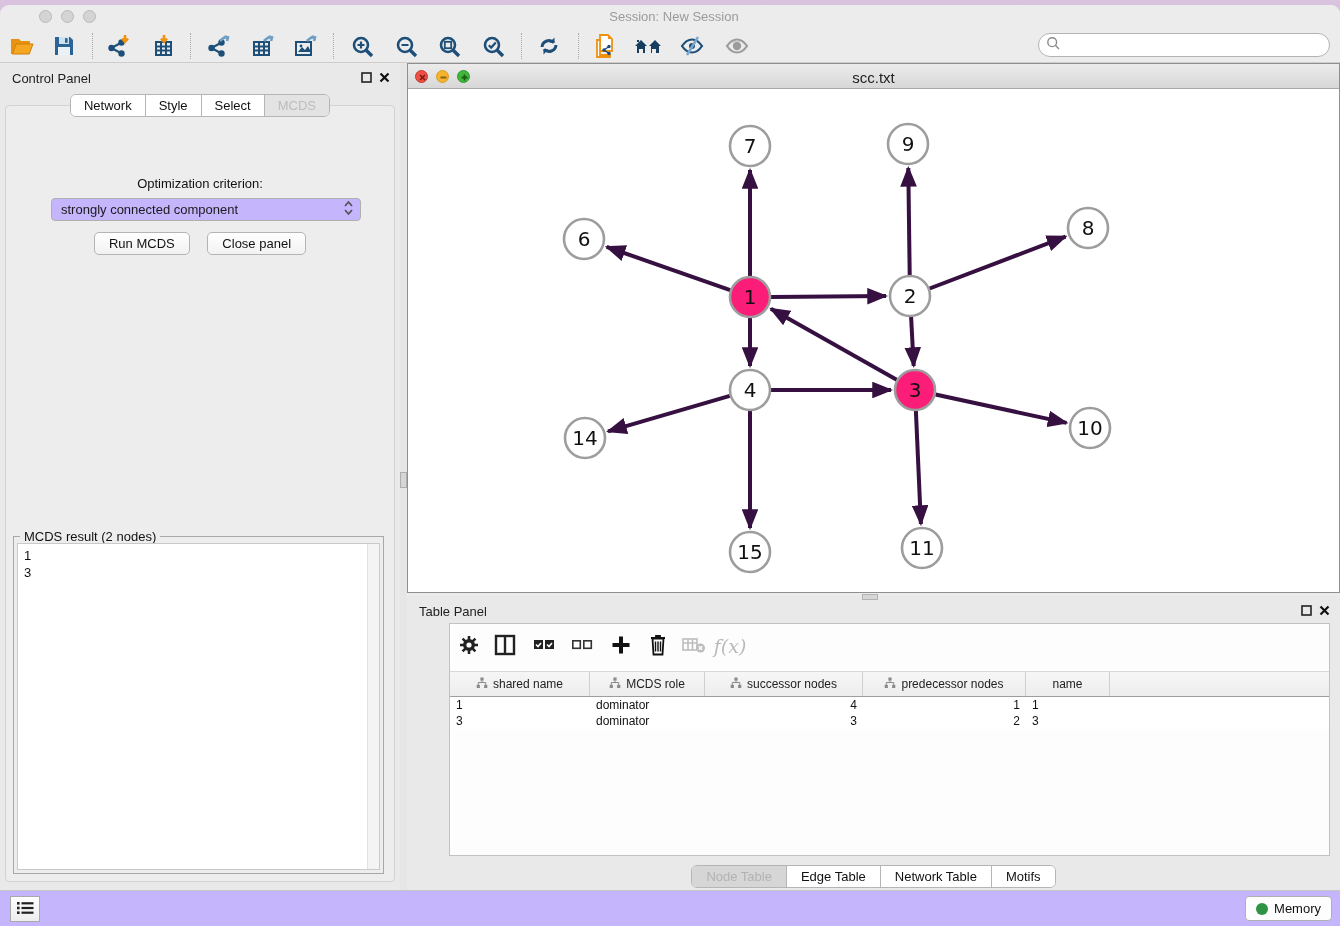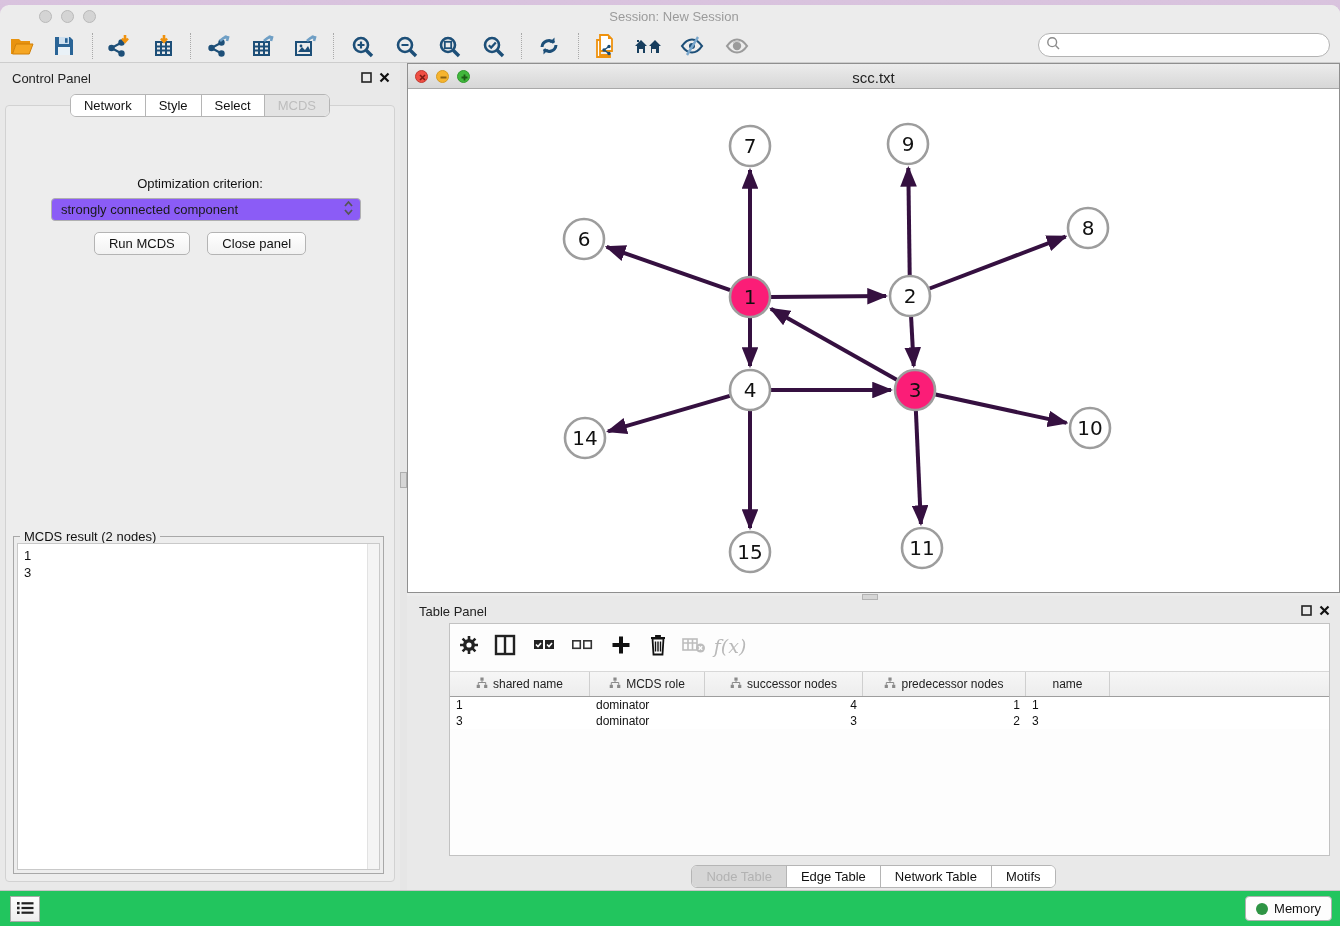--- a/index.html
+++ b/index.html
@@ -26,21 +26,21 @@
   .cp-header { position:absolute; left:0; right:0; top:0; height:30px; }
   .panel-title { position:absolute; left:12px; top:8px; font-size:13px; color:#222; }
   .panel-icons { position:absolute; right:10px; top:8px; display:flex; gap:7px; align-items:center; }
   .cp-tabs { position:absolute; left:0; right:0; top:31px; text-align:center; z-index:3; }
   .seg-group { display:inline-flex; border:1px solid #b5b5b5; border-radius:6px; overflow:hidden; background:#fff; }
   .seg { padding:3px 13px; font-size:13px; background:#fff; color:#111; border-right:1px solid #b5b5b5; cursor:default; }
   .seg:last-child { border-right:none; }
   .seg.active { background:#e3e3e3; color:#bdbdbd; }
   .cp-body { position:absolute; left:5px; right:5px; top:42px; bottom:8px; background:#ededed; border:1px solid #d2d2d2; border-radius:4px;padding-left:45px; }
   .opt-label { position:absolute; left:0; right:0; top:70px; text-align:center; font-size:13px; color:#111; }
-  .criterion { position:absolute; left:45px; top:92px; width:310px; height:23px; background:#8b5cf6; border:1px solid #b0b0b0; border-radius:4px; display:flex; align-items:center; padding:0 6px 0 9px; font-size:13px; }
+  .criterion { position:absolute; left:45px; top:92px; width:310px; height:23px; background:#c4b5fd; border:1px solid #b0b0b0; border-radius:4px; display:flex; align-items:center; padding:0 6px 0 9px; font-size:13px; }
   .criterion .cv { flex:1; }
   .btn-row { position:absolute; left:0; right:0; top:126px; text-align:center; }
   .push-btn { display:inline-block; background:linear-gradient(#ffffff,#f2f2f2); border:1px solid #b4b4b4; border-radius:5px; padding:3px 14px; font-size:13px; color:#111; margin:0 7px; cursor:default; }
   .result-group { position:absolute; left:7px; right:10px; top:430px; bottom:7px; border:1px solid #a8a8a8; }
   .result-legend { position:absolute; left:6px; top:-8px; background:#ededed; padding:0 4px; font-size:13px; color:#111; }
   .result-area { position:absolute; left:3px; right:3px; top:6px; bottom:3px; background:#fff; border:1px solid #c9c9c9; }
   .result-text { position:absolute; left:6px; top:3px; right:16px; bottom:0; font-size:13px; line-height:17px; white-space:pre; color:#111; }
   .result-scroll { position:absolute; right:0; top:0; bottom:0; width:12px; background:#f4f4f4; border-left:1px solid #e2e2e2; }
 
   
@@ -65,21 +65,21 @@
   .tp-head { display:flex; background:linear-gradient(#f6f6f6,#ededed); border-top:1px solid #d8d8d8; border-bottom:1px solid #9e9e9e; height:26px; }
   .th-cell { display:flex; align-items:center; justify-content:center; gap:5px; font-size:12px; color:#222; border-right:1px solid #cfcfcf; height:100%; }
   .tp-rows { background:#fff; }
   .tp-row { display:flex; height:16px; align-items:center; }
   .td-cell { font-size:12px; color:#111; padding:0 6px; overflow:hidden; white-space:nowrap; }
   .tp-tabs { position:absolute; left:0; right:0; top:269px; text-align:center; }
   .tp-tabs .seg { padding:3px 14px; }
   .tp-tabs .seg.active { background:#d6d6d6; color:#b2b2b2; }
 
   
-  .statusbar { position:absolute; left:0; right:0; bottom:0; height:36px; background:#22c55e; border-top:1px solid #c6c6c6; }
+  .statusbar { position:absolute; left:0; right:0; bottom:0; height:36px; background:#c4b5fd; border-top:1px solid #c6c6c6; }
   .list-btn { position:absolute; left:10px; top:5px; width:30px; height:26px; background:linear-gradient(#fefefe,#ededed); border:1px solid #a9a9a9; display:flex; align-items:center; justify-content:center; }
   .memory-btn { position:absolute; right:8px; top:5px; height:25px; background:#fdfdfd; border:1px solid #b0b0b0; border-radius:4px; display:flex; align-items:center; gap:6px; padding:0 10px; font-size:13px; color:#111; }
   .mem-dot { width:12px; height:12px; border-radius:50%; background:#2e9444; }
 </style>
 </head>
 <body>
 
 <div class="app">
   <div class="window">
 

